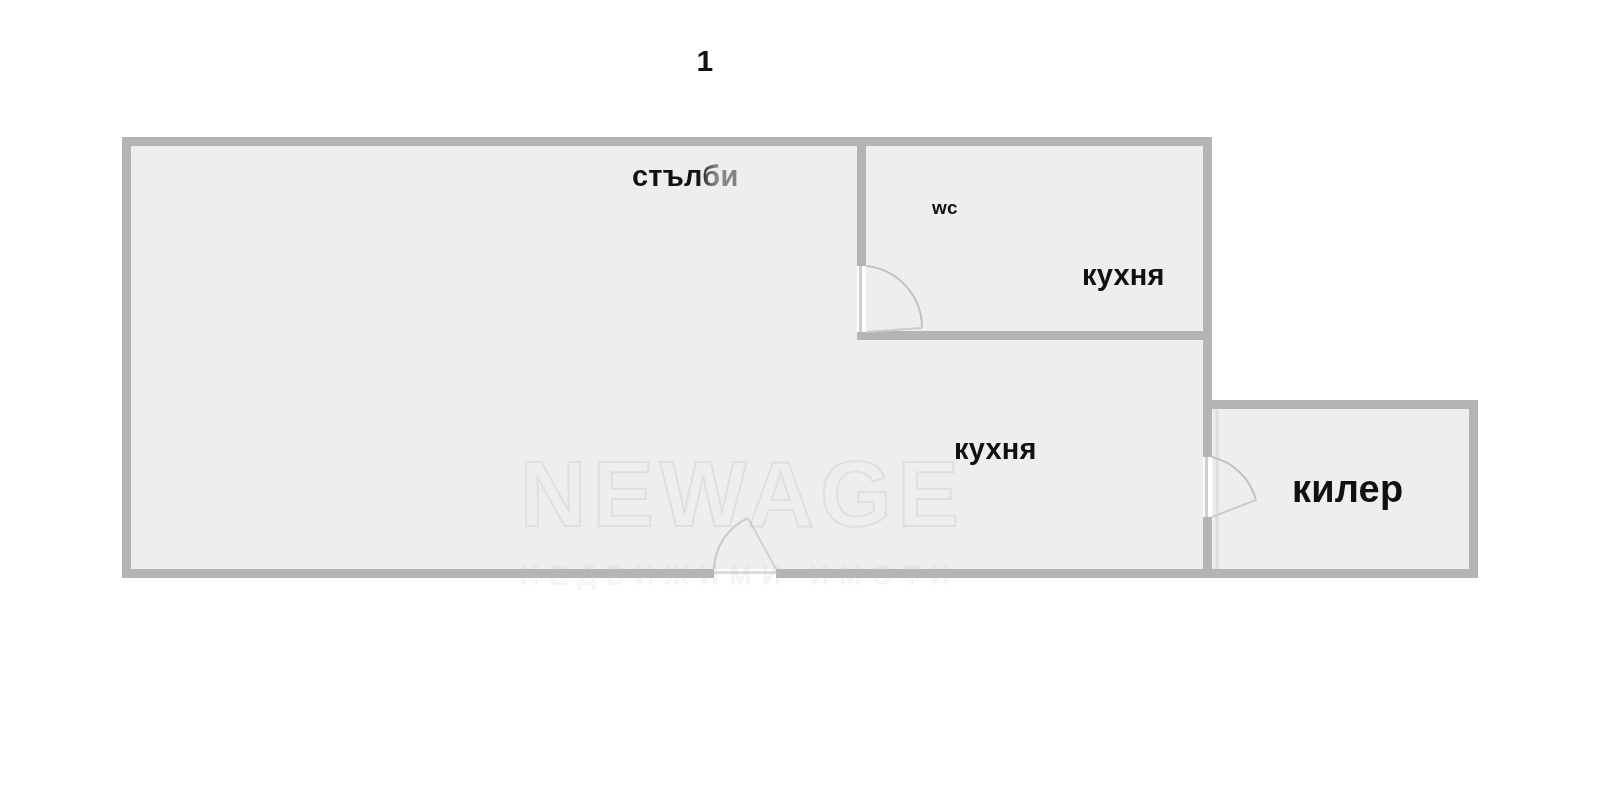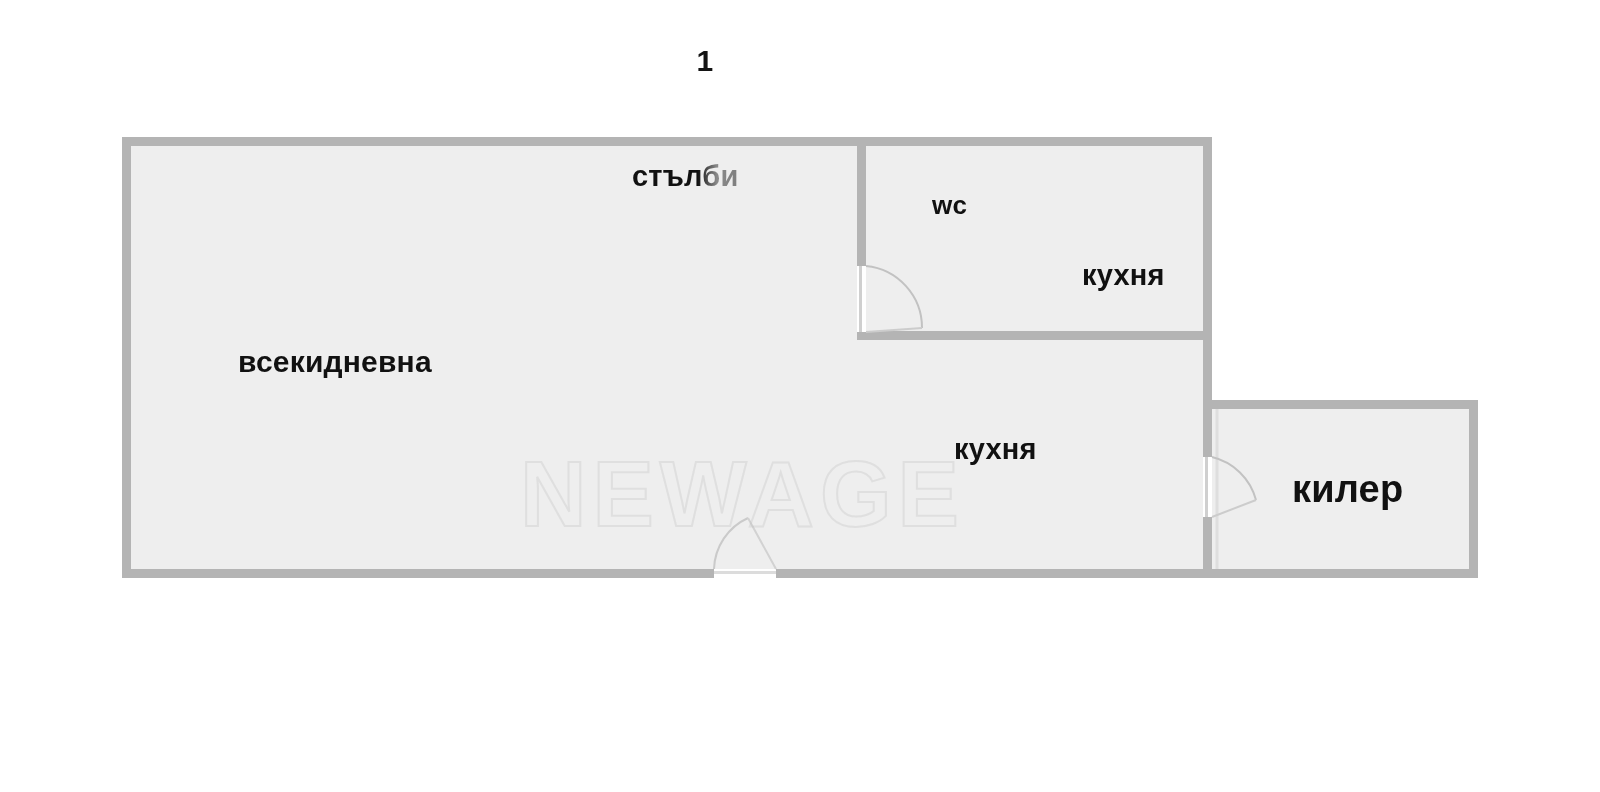--- a/index.html
+++ b/index.html
@@ -45,21 +45,21 @@
     position: absolute;
     font-weight: bold;
     color: #111111;
     white-space: nowrap;
     letter-spacing: 0.2px;
   }
   .room-label.lbl-living  { left: 238px; top: 345px; font-size: 30px; }
   .room-label.lbl-stairs  { left: 632px; top: 160px; font-size: 29px;
                             background: linear-gradient(to right, #111 0%, #111 62%, #8a8a8a 80%, #7e7e7e 100%);
                             -webkit-background-clip: text; background-clip: text; color: transparent; }
-  .room-label.lbl-wc      { left: 932px; top: 190px; font-size: 26px; }
+  .room-label.lbl-wc      { left: 932px; top: 197px; font-size: 19px; }
   .room-label.lbl-bath    { left: 1082px; top: 259px; font-size: 29px; }
   .room-label.lbl-kitchen { left: 954px; top: 433px; font-size: 29px; }
   .room-label.lbl-pantry  { left: 1292px; top: 468px; font-size: 38px; }
 
   
   #watermark {
     position: absolute;
     left: 520px;
     top: 448px;
     width: 520px;
@@ -147,22 +147,22 @@
         <rect x="714" y="569" width="62" height="9" fill="#ffffff"></rect>
         <rect x="714" y="571" width="62" height="3" fill="#dcdcdc"></rect>
         <path d="M714 569 A 58 58 0 0 1 748 518" fill="none" stroke="#cacaca" stroke-width="2"></path>
         <line x1="748" y1="518" x2="776" y2="569" stroke="#d2d2d2" stroke-width="2"></line>
       </g>
     </g>
   </svg>
 
   <div id="watermark">
     <div class="wm-main">NEWAGE</div>
+    <div class="wm-sub">НЕДВИЖИМИ ИМОТИ</div>
   </div>
 
-  <div class="room-label lbl-living">всекидневна</div>
   <div class="room-label lbl-stairs">стълби</div>
   <div class="room-label lbl-wc">wc</div>
   <div class="room-label lbl-bath">кухня</div>
   <div class="room-label lbl-kitchen">кухня</div>
   <div class="room-label lbl-pantry">килер</div>
 
 </div>
 
 </body></html>

